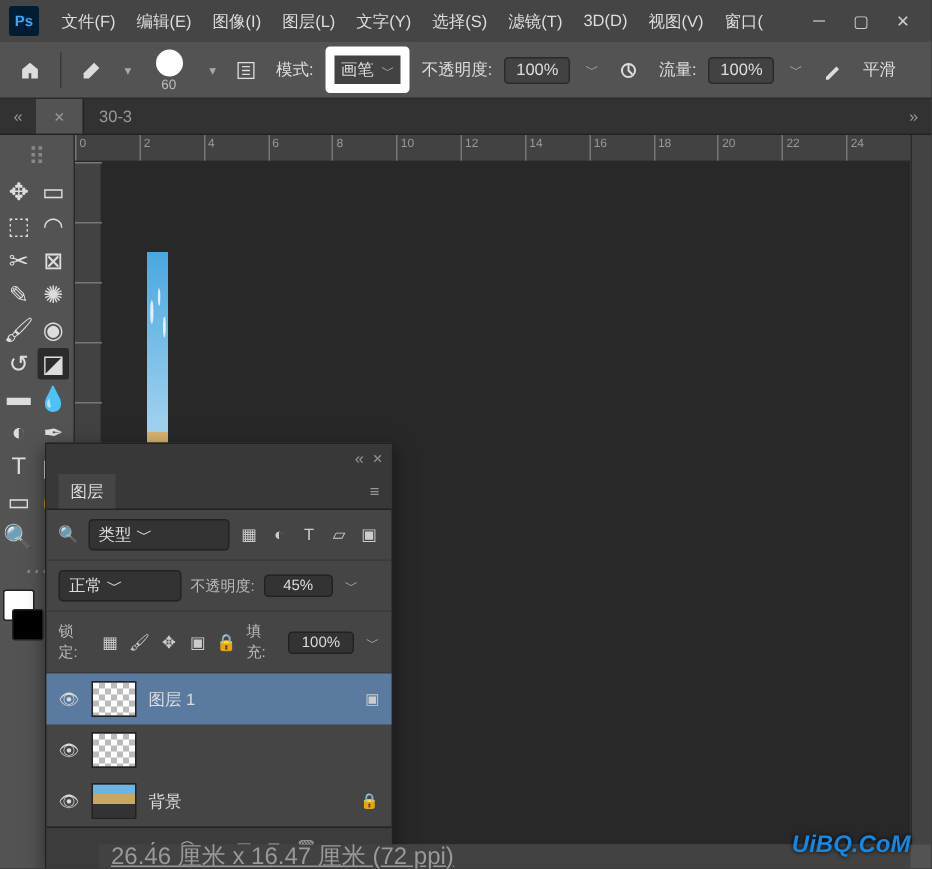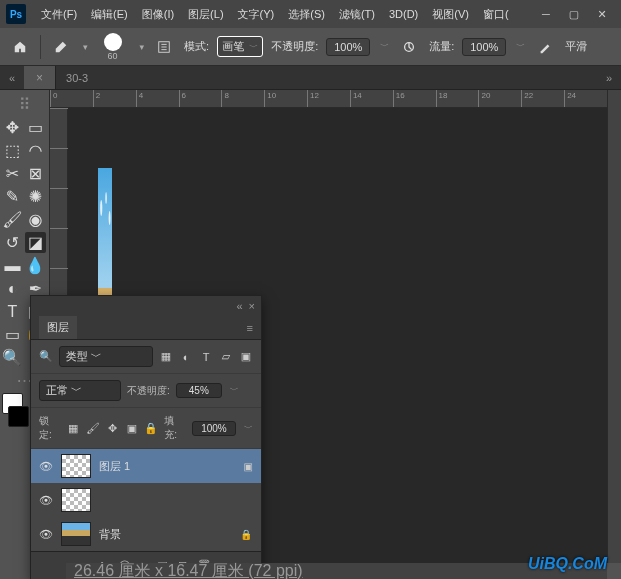--- a/index.html
+++ b/index.html
@@ -13,21 +13,21 @@
 .win-btn { width:26px; height:20px; display:flex; align-items:center; justify-content:center; color:#ccc; cursor:pointer; }
 
 
 .optbar { height:38px; background:#535353; border-bottom:1px solid #2a2a2a; display:flex; align-items:center; padding:0 8px; font-size:11px; color:#ddd; gap:8px; }
 .opt-icon { width:24px; height:24px; display:flex; align-items:center; justify-content:center; cursor:pointer; }
 .brush-prev { width:34px; text-align:center; }
 .brush-prev .circ { width:18px; height:18px; border-radius:50%; background:#fff; margin:0 auto; }
 .brush-prev .sz { font-size:9px; color:#bbb; }
 .sep { width:1px; height:24px; background:#383838; }
 .opt-label { white-space:nowrap; }
-.opt-select { background:#424242; border:1px solid #ffffff; color:#ddd; padding:2px 4px; font-size:11px; border-radius:3px; }
+.opt-select { background:#424242; border:6px solid #ffffff; color:#ddd; padding:2px 4px; font-size:11px; border-radius:3px; }
 .opt-input { width:44px; background:#424242; border:1px solid #2a2a2a; color:#ddd; padding:2px 4px; font-size:11px; border-radius:3px; text-align:center; }
 .chev { font-size:9px; color:#aaa; margin-left:2px; cursor:pointer; }
 
 
 .tabbar { height:24px; background:#323232; border-bottom:1px solid #222; display:flex; align-items:stretch; font-size:11px; color:#ccc; }
 .tab-handle { width:24px; display:flex; align-items:center; justify-content:center; color:#999; cursor:pointer; }
 .doc-tab { background:#535353; padding:0 12px; display:flex; align-items:center; gap:6px; border-right:1px solid #222; }
 .doc-tab .x { color:#999; cursor:pointer; font-size:12px; }
 .tab-extra { padding:0 10px; display:flex; align-items:center; color:#999; }
 .tab-more { margin-left:auto; width:24px; display:flex; align-items:center; justify-content:center; color:#999; cursor:pointer; }

